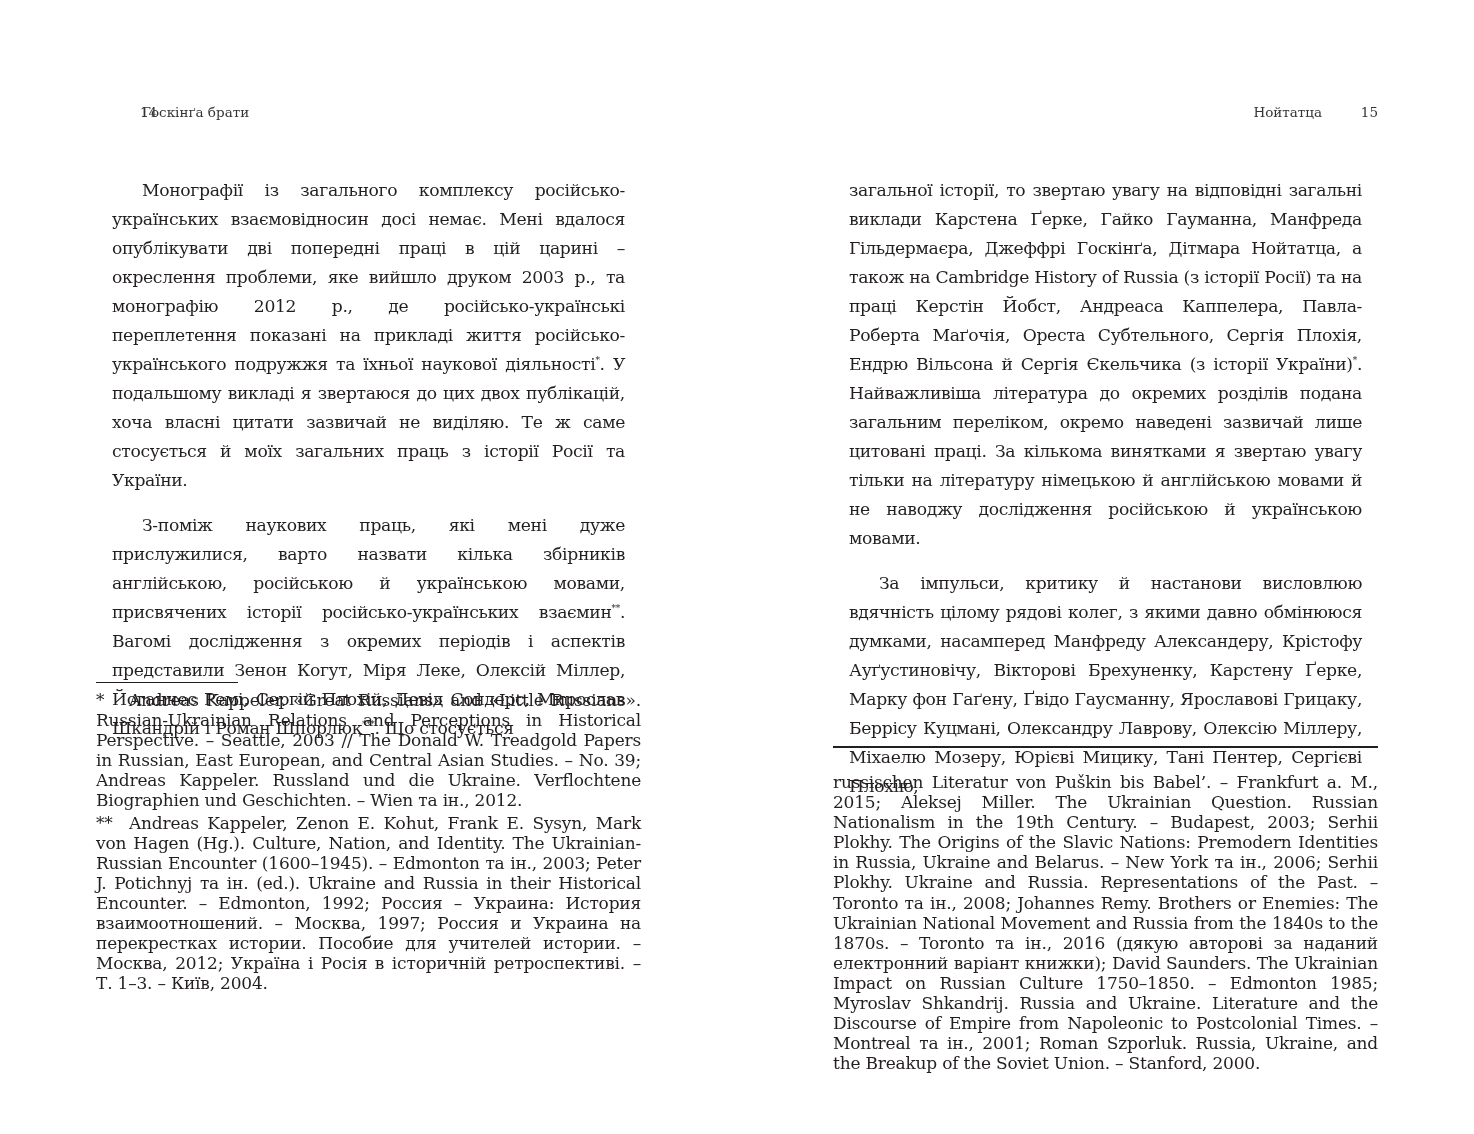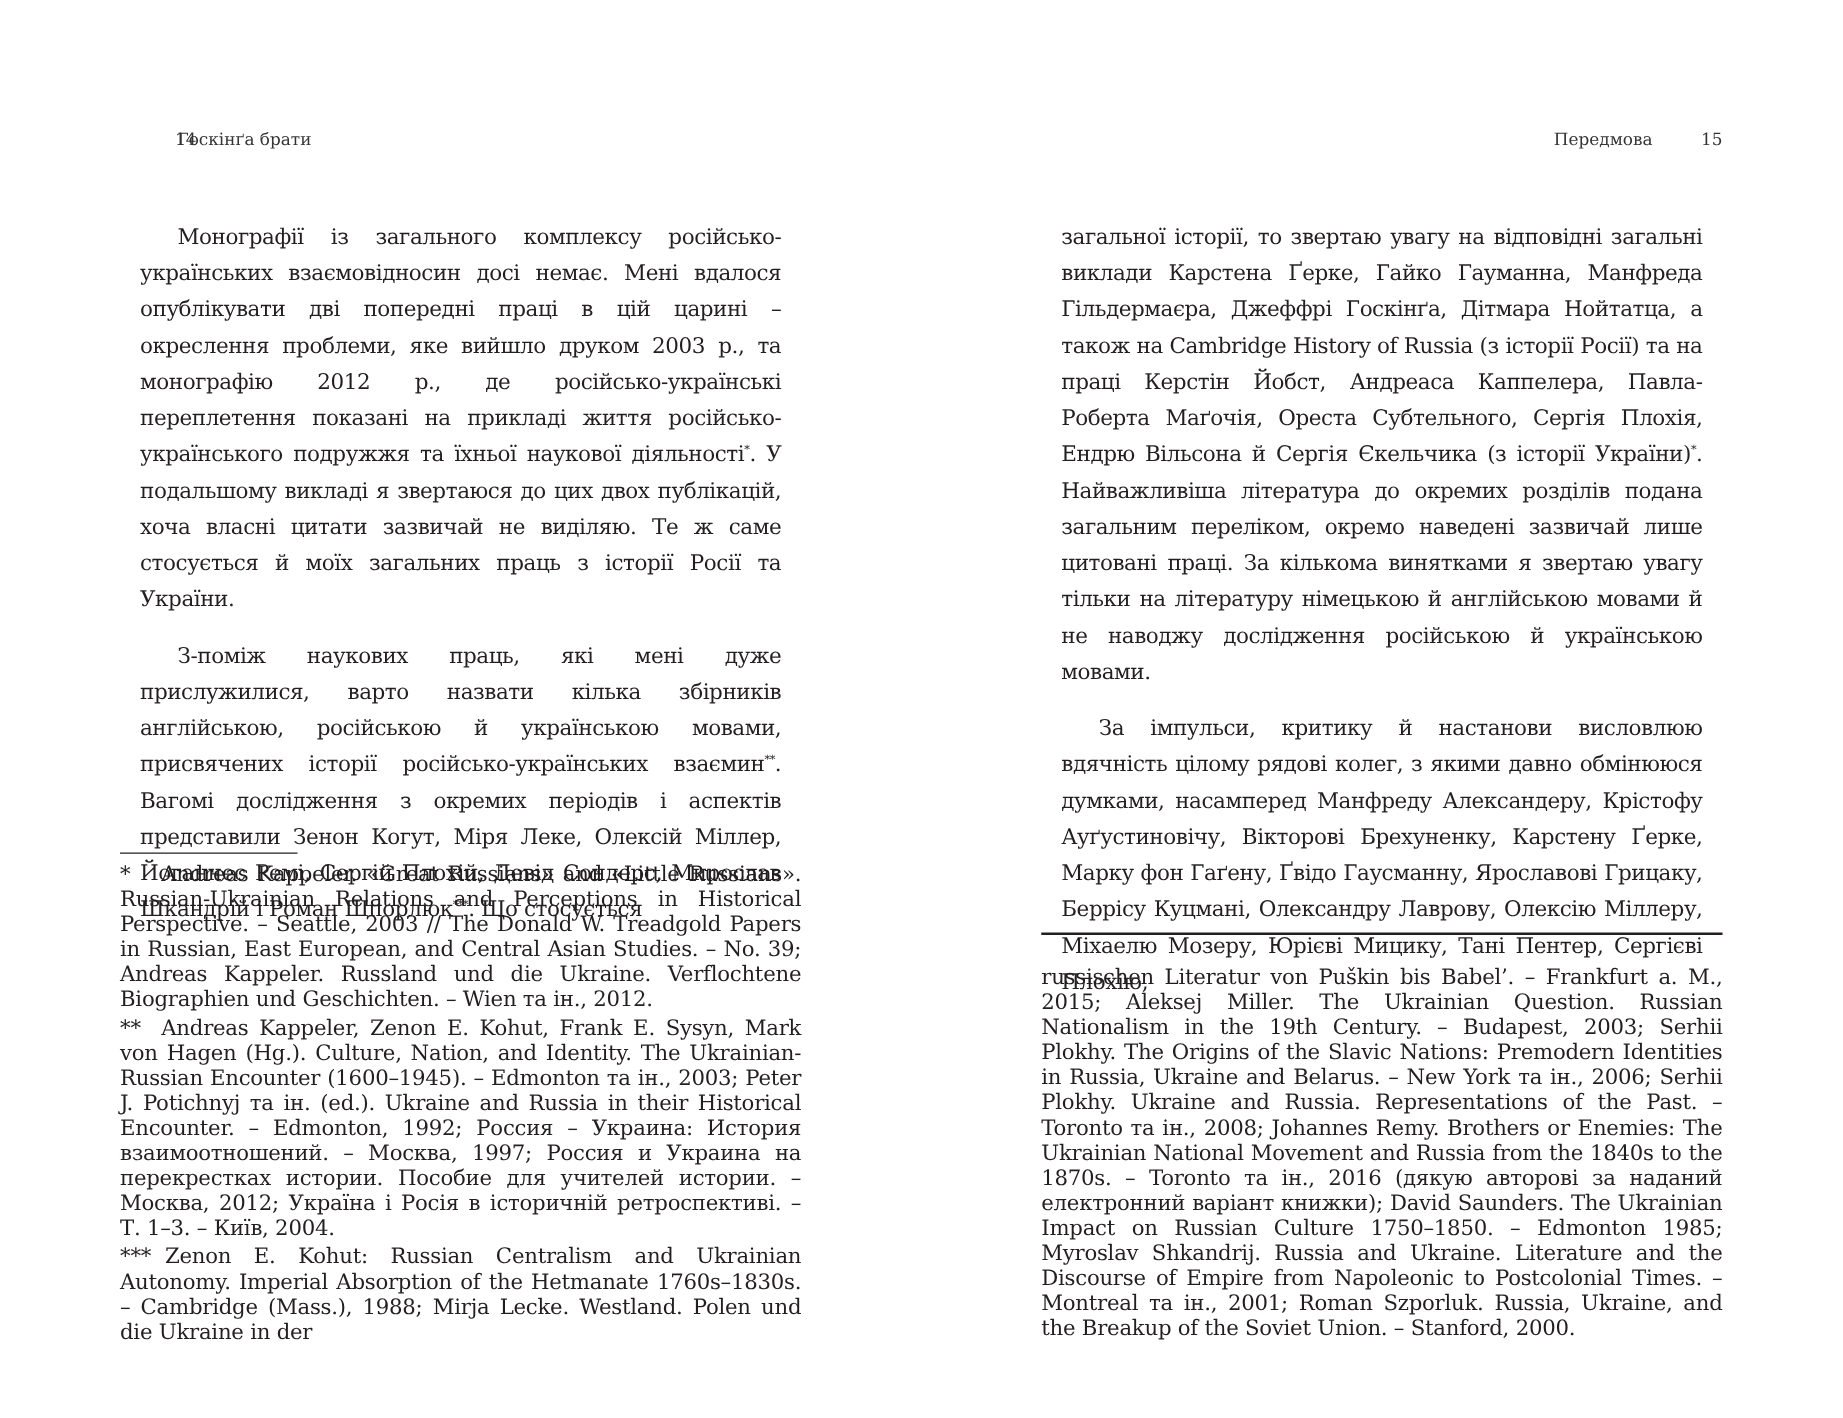--- a/index.html
+++ b/index.html
@@ -40,27 +40,26 @@
   <div class="body">
     <p class="indent"><span>Монографії із загального комплексу російсько-українських взаємовідносин досі немає. Мені вдалося опублікувати дві попередні праці в цій царині – окреслення проблеми, яке вийшло друком 2003 р., та монографію 2012 р., де російсько-українські переплетення показані на прикладі життя російсько-українського подружжя та їхньої наукової діяльності</span><sup>*</sup><span>. У подальшому викладі я звертаюся до цих двох публікацій, хоча власні цитати зазвичай не виділяю. Те ж саме стосується й моїх загальних праць з історії Росії та України.</span></p>
     <p class="indent"><span>З-поміж наукових праць, які мені дуже прислужилися, варто назвати кілька збірників англійською, російською й українською мовами, присвячених історії російсько-українських взаємин</span><sup>**</sup><span>. Вагомі дослідження з окремих періодів і аспектів представили Зенон Когут, Міря Леке, Олексій Міллер, Йоганнес Ремі, Сергій Плохій, Девід Сондерс, Мирослав Шкандрій і Роман Шпорлюк</span><sup>***</sup><span>. Що стосується</span></p>
   </div>
 
   <div class="fn-rule-short"></div>
 
   <div class="footnotes">
     <p class="fn"><span class="mark">*</span><span>Andreas Kappeler. «Great Russians» and «Little Russians». Russian-Ukrainian Relations and Perceptions in Historical Perspective. – Seattle, 2003 // The Donald W. Treadgold Papers in Russian, East European, and Central Asian Studies. – No. 39; Andreas Kappeler. Russland und die Ukraine. Verflochtene Biographien und Geschichten. – Wien та ін., 2012.</span></p>
     <p class="fn"><span class="mark">**</span><span>Andreas Kappeler, Zenon E. Kohut, Frank E. Sysyn, Mark von Hagen (Hg.). Culture, Nation, and Identity. The Ukrainian-Russian Encounter (1600–1945). – Edmonton та ін., 2003; Peter J. Potichnyj та ін. (ed.). Ukraine and Russia in their Historical Encounter. – Edmonton, 1992; Россия – Украина: История взаимоотношений. – Москва, 1997; Россия и Украина на перекрестках истории. Пособие для учителей истории. – Москва, 2012; Україна і Росія в історичній ретроспективі. – Т. 1–3. – Київ, 2004.</span></p>
-    <p class="fn"><span class="mark m3">***</span><span>Zenon E. Kohut: Russian Centralism and Ukrainian Autonomy. Imperial Absorption of the Hetmanate 1760s–1830s. – Cambridge (Mass.), 1988; Mirja Lecke. Westland. Polen und die Ukraine in der</span></p>
   </div>
 </div>
 
 <div class="page right">
   <div class="running-head">
-    <span class="title">Передмова</span>
+    <span class="title">Нойтатца</span>
     <span class="num">15</span>
   </div>
 
   <div class="body">
     <p><span>загальної історії, то звертаю увагу на відповідні загальні виклади Карстена Ґерке, Гайко Гауманна, Манфреда Гільдермаєра, Джеффрі Госкінґа, Дітмара Нойтатца, а також на Cambridge History of Russia (з історії Росії) та на праці Керстін Йобст, Андреаса Каппелера, Павла-Роберта Маґочія, Ореста Субтельного, Сергія Плохія, Ендрю Вільсона й Сергія Єкельчика (з історії України)</span><sup>*</sup><span>. Найважливіша література до окремих розділів подана загальним переліком, окремо наведені зазвичай лише цитовані праці. За кількома винятками я звертаю увагу тільки на літературу німецькою й англійською мовами й не наводжу дослідження російською й українською мовами.</span></p>
     <p class="indent"><span>За імпульси, критику й настанови висловлюю вдячність цілому рядові колег, з якими давно обмінююся думками, насамперед Манфреду Александеру, Крістофу Ауґустиновічу, Вікторові Брехуненку, Карстену Ґерке, Марку фон Гаґену, Ґвідо Гаусманну, Ярославові Грицаку, Беррісу Куцмані, Олександру Лаврову, Олексію Міллеру, Міхаелю Мозеру, Юрієві Мицику, Тані Пентер, Сергієві Плохію,</span></p>
   </div>
 
   <div class="fn-rule-long"></div>
 

